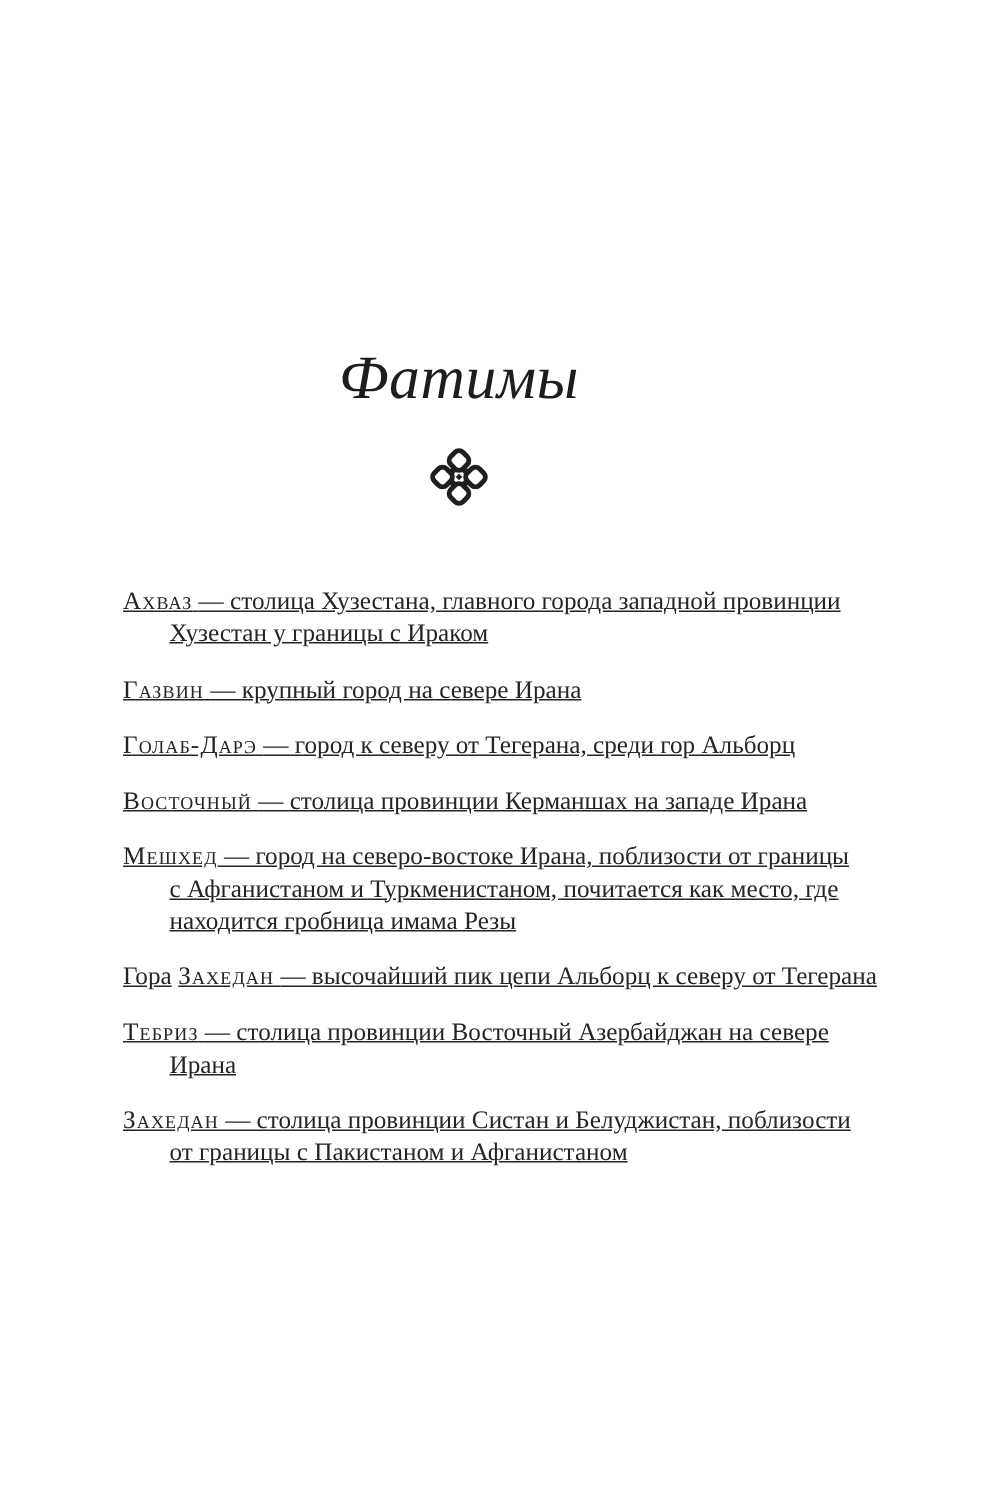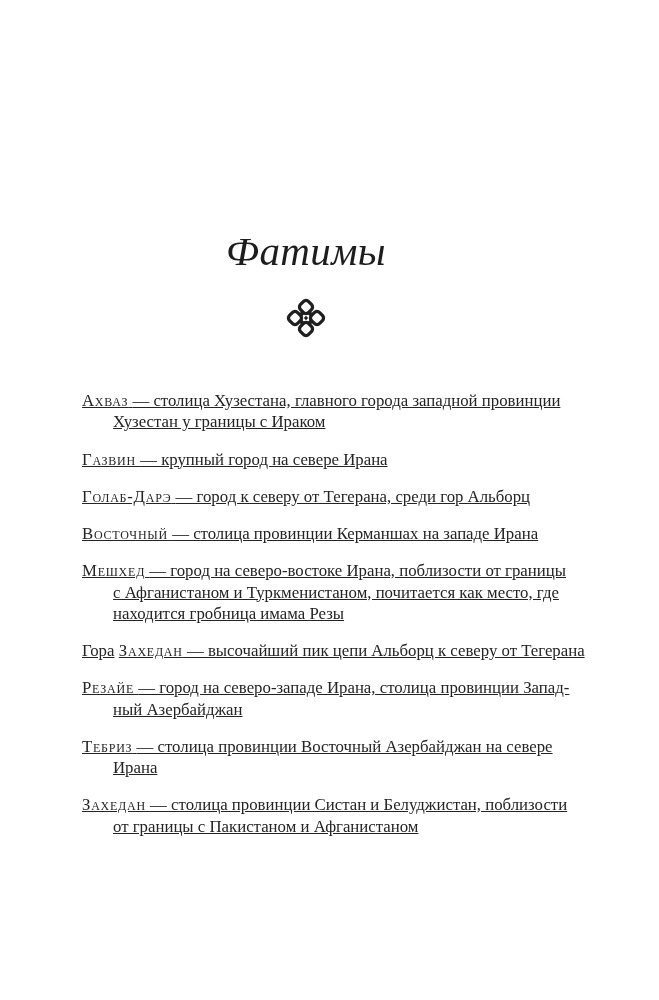--- a/index.html
+++ b/index.html
@@ -97,24 +97,20 @@
       <span class="line"><span class="pre"></span><span class="term">Мешхед</span> <span class="def">— город на северо-востоке Ирана, поблизости от границы</span></span>
       <span class="cont">с Афганистаном и Туркменистаном, почитается как место, где</span>
       <span class="cont">находится гробница имама Резы</span>
     </p>
 
     <p class="entry">
       <span class="line"><span class="pre">Гора</span><span class="term">Захедан</span> <span class="def">— высочайший пик цепи Альборц к северу от Тегерана</span></span>
     </p>
 
 
-    <p class="entry">
-      <span class="line"><span class="pre"></span><span class="term">Резайе</span> <span class="def">— город на северо-западе Ирана, столица провинции Запад-</span></span>
-      <span class="cont">ный Азербайджан</span>
-    </p>
 
     <p class="entry">
       <span class="line"><span class="pre"></span><span class="term">Тебриз</span> <span class="def">— столица провинции Восточный Азербайджан на севере</span></span>
       <span class="cont">Ирана</span>
     </p>
 
     <p class="entry">
       <span class="line"><span class="pre"></span><span class="term">Захедан</span> <span class="def">— столица провинции Систан и Белуджистан, поблизости</span></span>
       <span class="cont">от границы с Пакистаном и Афганистаном</span>
     </p>

